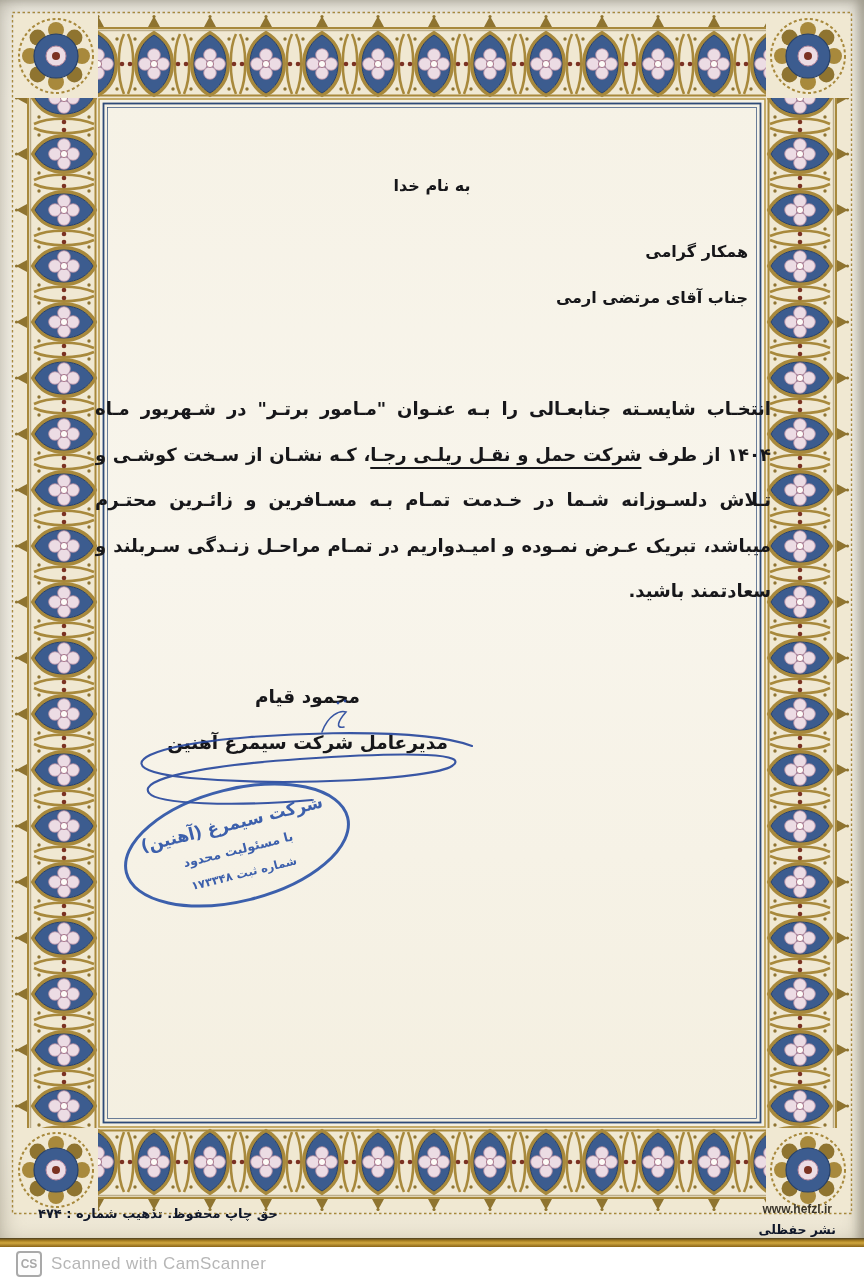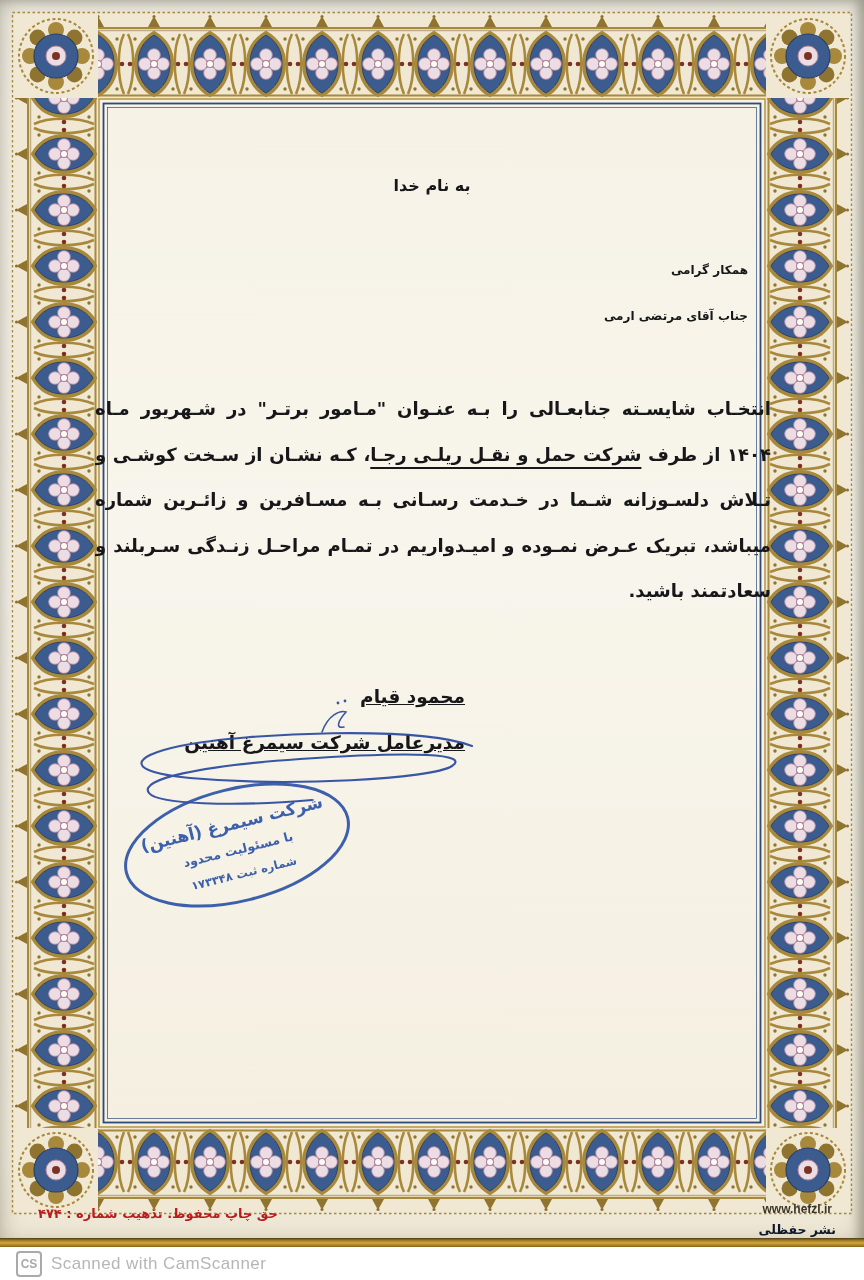--- a/index.html
+++ b/index.html
@@ -15,38 +15,37 @@
     box-shadow:inset 0 0 22px rgba(110,104,88,.5), inset -6px 0 8px rgba(100,96,84,.35);
   }
   .border-svg{position:absolute;left:0;top:0;}
   .overlay-svg{position:absolute;left:0;top:0;pointer-events:none;}
   .fa{font-family:"DejaVu Sans",sans-serif;font-weight:700;color:#17171a;direction:rtl;}
   .bismillah{
     position:absolute;left:100px;top:176px;width:664px;
     text-align:center;font-size:16px;letter-spacing:.5px;
   }
   .salutation{
-    position:absolute;right:116px;top:247px;text-align:right;
-    font-size:12px;line-height:46px;
+    position:absolute;right:116px;top:229px;text-align:right;
+    font-size:16px;line-height:46px;
   }
   .body-block{
     position:absolute;left:95px;top:386px;width:676px;
     font-size:18px;line-height:45.5px;
   }
   .body-line{text-align:justify;text-align-last:justify;white-space:normal;overflow:hidden;height:45.5px;}
   .body-line.last{text-align-last:right;}
   .body-line u{text-decoration-thickness:1.6px;text-underline-offset:6px;}
   .closing{
-    position:absolute;left:150px;top:686px;width:315px;text-align:right;
+    position:absolute;left:150px;top:686px;width:315px;text-align:center;
     font-size:18.5px;
-    text-decoration:underline;
   }
   .closing .title{margin-top:25px;}
   .footer-left{
-    position:absolute;left:38px;top:1206px;font-size:13px;color:#b91c1c;direction:rtl;
+    position:absolute;left:38px;top:1206px;font-size:13px;color:#0f172a;direction:rtl;
   }
   .footer-right{
     position:absolute;right:28px;top:1202px;display:flex;align-items:center;gap:6px;direction:ltr;flex-direction:column;
   }
   .footer-right .url{font-family:"Liberation Sans",sans-serif;font-weight:700;font-size:12px;color:#3a352a;}
   .footer-right .pubname{font-size:12.5px;color:#0f172a;direction:rtl;font-weight:700;}
   .gold-strip{
     position:absolute;left:0;top:1238px;width:864px;height:9px;
     background:linear-gradient(180deg,#4a3d20 0%,#a87f22 30%,#cfa63e 55%,#8a6418 100%);
   }
@@ -153,21 +152,21 @@
   <div class="fa bismillah">به نام خدا</div>
 
   <div class="fa salutation">
     <div>همکار گرامی</div>
     <div>جناب آقای مرتضی ارمی</div>
   </div>
 
   <div class="fa body-block">
     <div class="body-line">انتخـاب شایسـته جنابعـالی را بـه عنـوان "مـامور برتـر" در شـهریور مـاه</div>
     <div class="body-line"><span>۱۴۰۴ از طرف </span><u>شرکت حمل و نقـل ریلـی رجـا</u><span>، کـه نشـان از سـخت کوشـی و</span></div>
-    <div class="body-line">تـلاش دلسـوزانه شـما در خـدمت رسـانی بـه مسـافرین و زائـرین شماره</div>
+    <div class="body-line">تـلاش دلسـوزانه شـما در خـدمت تمـام بـه مسـافرین و زائـرین محتـرم</div>
     <div class="body-line">میباشد، تبریک عـرض نمـوده و امیـدواریم در تمـام مراحـل زنـدگی سـربلند و</div>
     <div class="body-line last">سعادتمند باشید.</div>
   </div>
 
   <div class="fa closing">
     <div class="name">محمود قیام</div>
     <div class="title">مدیرعامل شرکت سیمرغ آهنین</div>
   </div>
 
   <svg class="overlay-svg" width="864" height="1280" viewBox="0 0 864 1280" aria-hidden="true">

